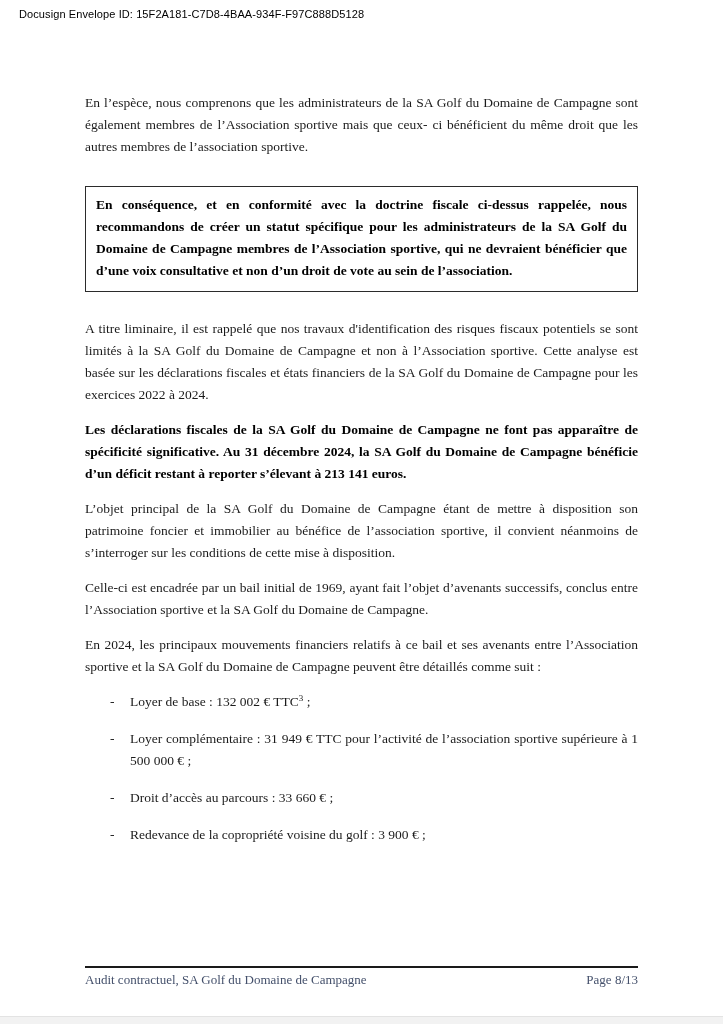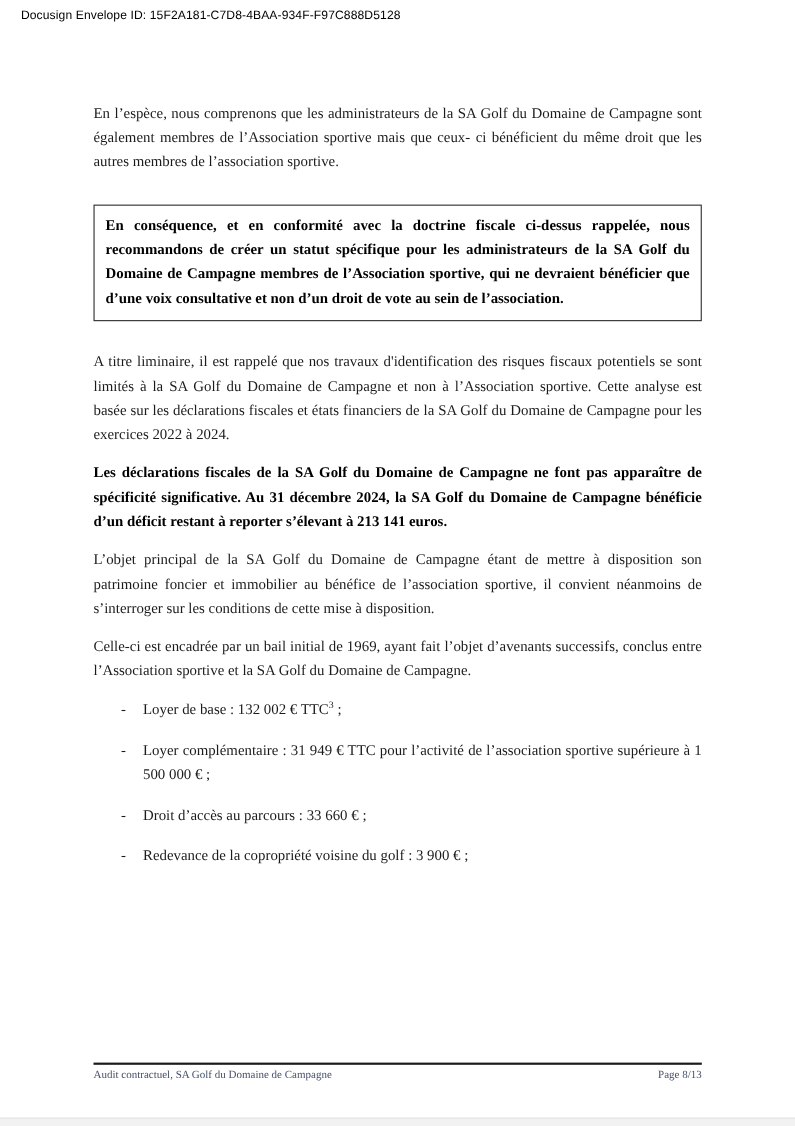--- a/index.html
+++ b/index.html
@@ -58,21 +58,21 @@
   }
   .footnote-text {
     font-size:11.5px; line-height:15px; color:#1b1b1b; text-align:justify;
   }
   .footnote-text sup { font-size:8px; vertical-align:super; line-height:0; }
   .page-footer {
     position:absolute; left:85px; top:966px; width:553px;
     border-top:2px solid #1a1a1a;
     padding-top:4px;
     display:flex; justify-content:space-between;
-    font-size:10px; color:#44506b;
+    font-size:13px; color:#44506b;
   }
   .bottom-edge {
     position:absolute; left:0; bottom:0; width:723px; height:8px;
     background:#f2f2f2; border-top:1px solid #e3e3e3;
   }
 </style>
 </head>
 <body>
 
 <div class="page">
@@ -89,20 +89,21 @@
 
 
     <p class="body-para">A titre liminaire, il est rappelé que nos travaux d'identification des risques fiscaux potentiels se sont limités à la SA Golf du Domaine de Campagne et non à l’Association sportive. Cette analyse est basée sur les déclarations fiscales et états financiers de la SA Golf du Domaine de Campagne pour les exercices 2022 à 2024.</p>
 
     <p class="body-para bold">Les déclarations fiscales de la SA Golf du Domaine de Campagne ne font pas apparaître de spécificité significative. Au 31 décembre 2024, la SA Golf du Domaine de Campagne bénéficie d’un déficit restant à reporter s’élevant à 213 141 euros.</p>
 
     <p class="body-para">L’objet principal de la SA Golf du Domaine de Campagne étant de mettre à disposition son patrimoine foncier et immobilier au bénéfice de l’association sportive, il convient néanmoins de s’interroger sur les conditions de cette mise à disposition.</p>
 
     <p class="body-para">Celle-ci est encadrée par un bail initial de 1969, ayant fait l’objet d’avenants successifs, conclus entre l’Association sportive et la SA Golf du Domaine de Campagne.</p>
 
+    <p class="body-para">En 2024, les principaux mouvements financiers relatifs à ce bail et ses avenants entre l’Association sportive et la SA Golf du Domaine de Campagne peuvent être détaillés comme suit :</p>
 
     <ul class="dash-list">
       <li>
         <span class="dash">-</span>
         <span class="li-text"><span>Loyer de base : 132 002 € TTC</span><sup class="fn-ref">3</sup><span> ;</span></span>
       </li>
       <li>
         <span class="dash">-</span>
         <span class="li-text">Loyer complémentaire : 31 949 € TTC pour l’activité de l’association sportive supérieure à 1 500 000 € ;</span>
       </li>

